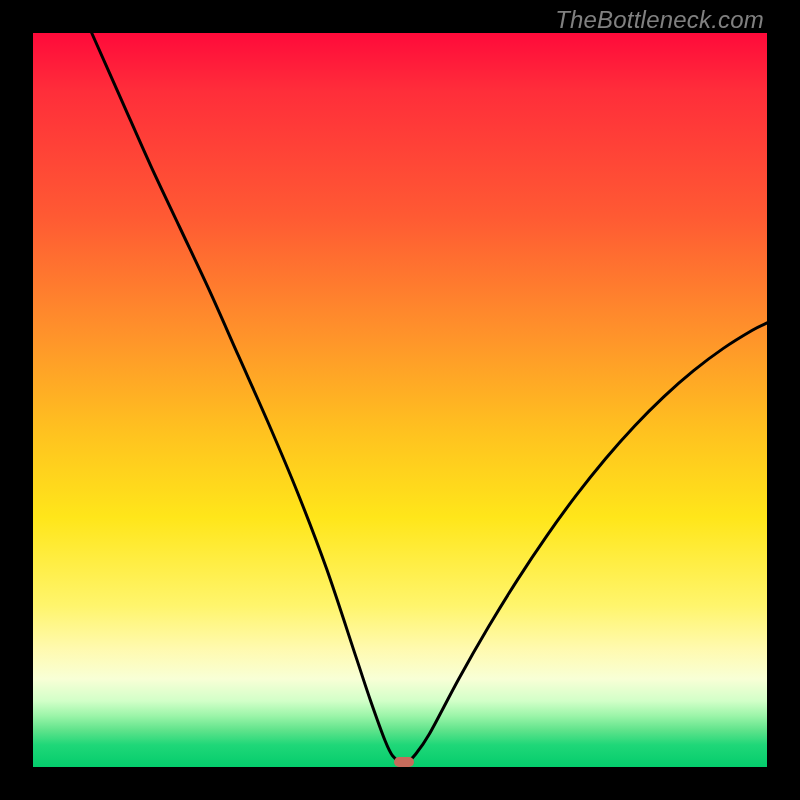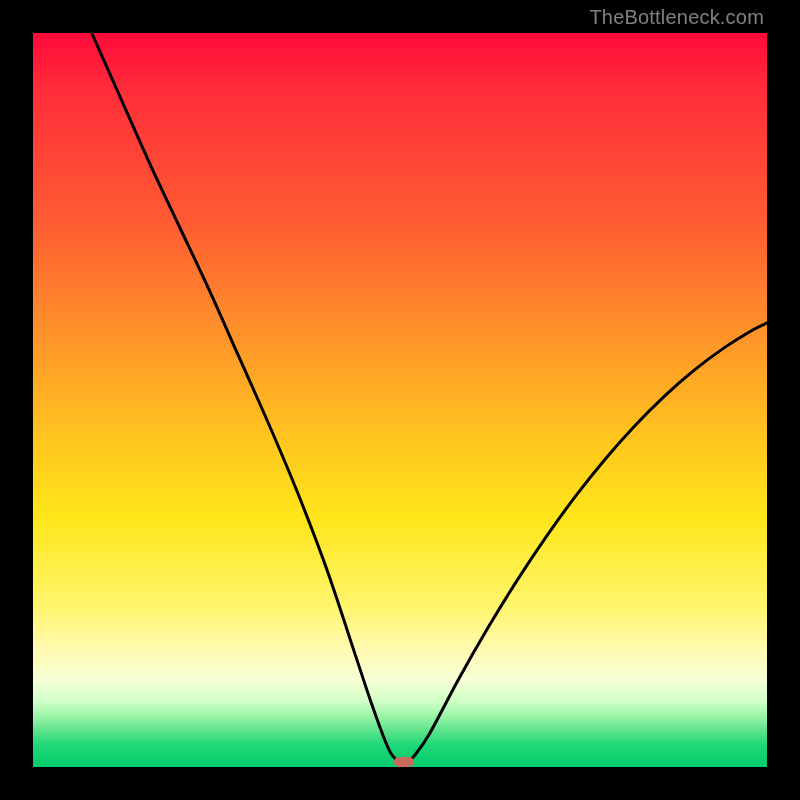--- a/index.html
+++ b/index.html
@@ -42,23 +42,24 @@
       #5fe38b 95%,
       #1fd778 97%,
       #04cc6c 100%
     );
   }
   .watermark {
     position: absolute;
     top: 6px;
     right: 36px;
     color: #808080;
-    font-size: 20px;
+    font-size: 24px;
     font-weight: 500;
     letter-spacing: 0.2px;
+    font-style: italic;
   }
   svg.curve {
     position: absolute;
     left: 0;
     top: 0;
     width: 734px;
     height: 734px;
     overflow: visible;
   }
   .marker {

